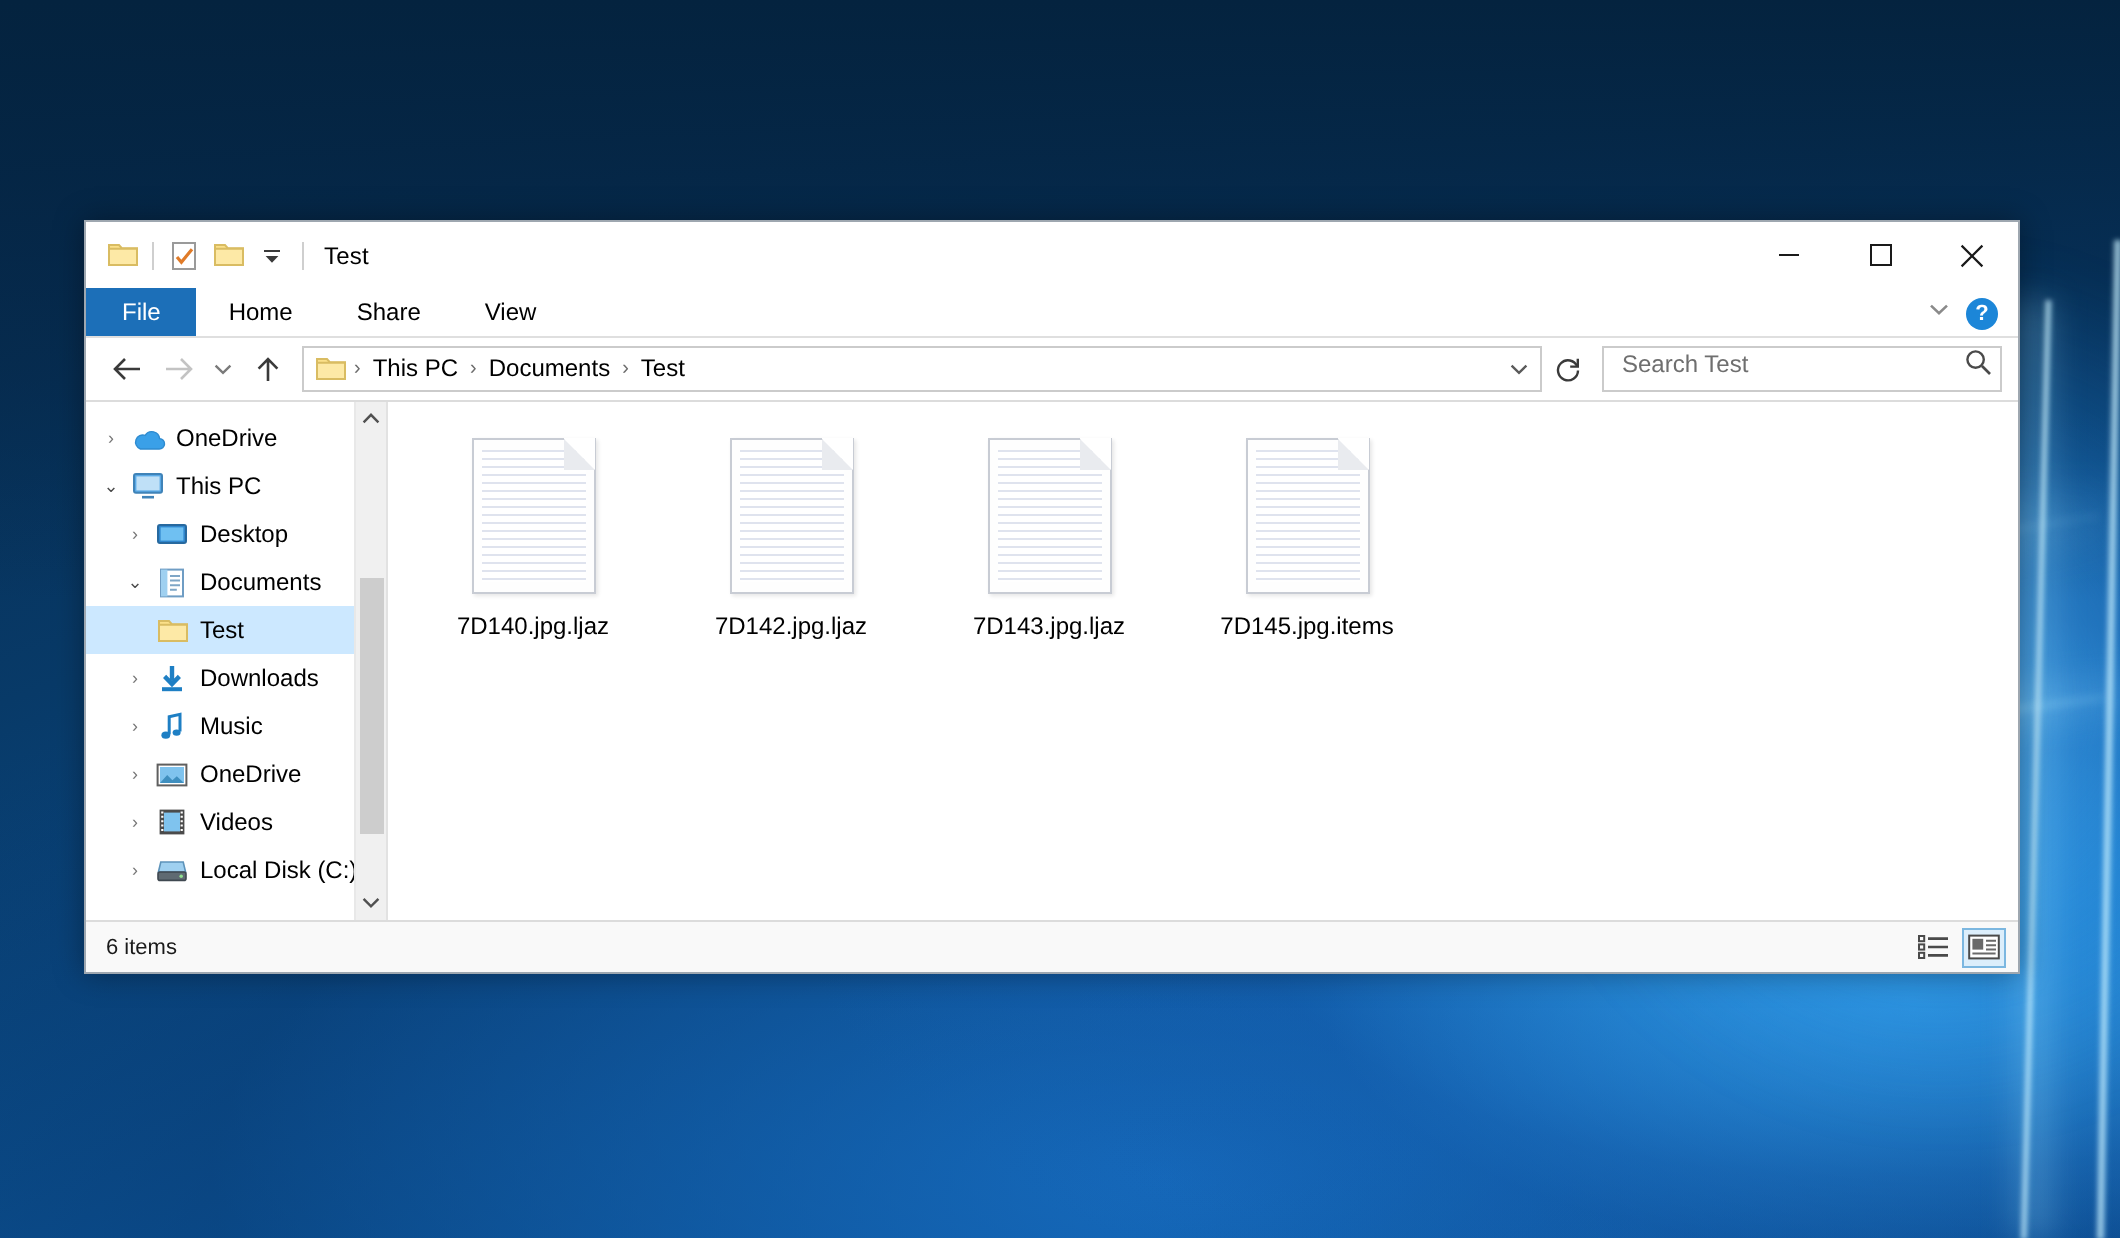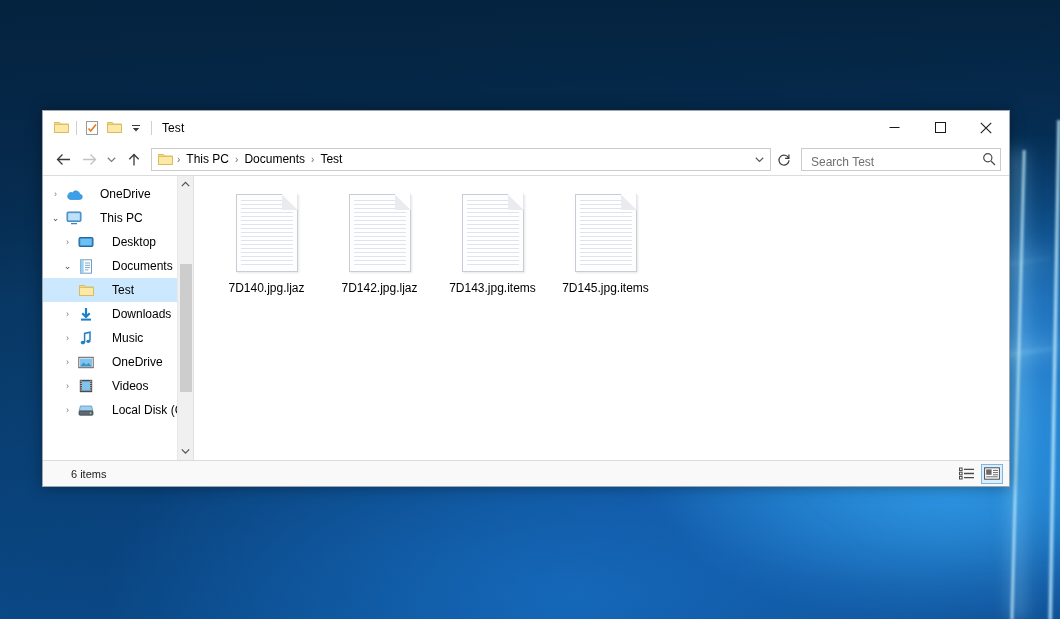--- a/index.html
+++ b/index.html
@@ -157,21 +157,21 @@
   }
   .crumb-sep { color: #6d6d6d; font-size: 10px; padding: 0 1px; }
   .addr-chev { width: 18px; display:flex; align-items:center; justify-content:center; color:#4a4a4a; }
   .refreshbtn {
     width: 22px; height: 23px; display:flex; align-items:center; justify-content:center;
     border: 1px solid transparent; color:#333;
   }
   .searchbox {
     width: 200px; height: 23px; margin-left: 4px;
     border: 1px solid #cbcbcb; background: #fff;
-    display: flex; align-items: flex-end; padding: 0 4px 0 7px;
+    display: flex; align-items: flex-start; padding: 0 4px 0 7px;
   }
   .searchbox input {
     border: 0; outline: 0; flex: 1 1 auto;
     font-size: 12px; font-family: "Liberation Sans", sans-serif;
     color: #000; background: transparent;
   }
   .searchbox input::placeholder { color: #6f6f6f; }
 
   
   .body {
@@ -194,21 +194,21 @@
   .trow.selected { background: #cce8ff; }
   .chev {
     width: 17px; flex: 0 0 17px; display:flex; align-items:center; justify-content:center;
     color: #767676; font-size: 9px;
   }
   .chev.open { color: #4a4a4a; }
   .ticon {
     width: 20px; flex: 0 0 20px; display:flex; align-items:center; justify-content:center;
     margin-right: 3px;
   }
-  .tlabel { padding-left: 1px; margin-left: 12px; }
+  .tlabel { padding-left: 1px; }
   .indent1 { padding-left: 16px; }
   .indent2 { padding-left: 33px; }
 
   
   .navscroll {
     position: absolute; right: 0; top: 0; width: 16px; height: 100%;
     background: #f0f0f0; border-left: 1px solid #e8e8e8;
   }
   .sb-arrow {
     height: 17px; display:flex; align-items:center; justify-content:center;
@@ -220,21 +220,21 @@
     top: 88px; height: 128px; background: #cdcdcd;
   }
 
   .pane-split { width: 1px; background: #e2e2e2; }
 
   
   .content {
     flex: 1 1 auto; background: #fff; position: relative;
     padding: 14px 0 0 16px;
   }
-  .filegrid { display: flex; flex-wrap: wrap; gap: 0px; }
+  .filegrid { display: flex; flex-wrap: wrap; gap: 16px; }
   .filecell {
     width: 113px; height: 122px;
     display: flex; flex-direction: column; align-items: center;
     padding-top: 4px;
   }
   .fileicon {
     width: 62px; height: 78px; position: relative;
   }
   .page {
     position: absolute; inset: 0;
@@ -267,21 +267,21 @@
     margin-top: 9px; font-size: 12px; color: #000;
     text-align: center; line-height: 15px;
   }
 
   
   .statusbar {
     height: 26px; flex: 0 0 auto;
     border-top: 1px solid #dcdcdc;
     background: #f9f9f9;
     display: flex; align-items: center; justify-content: space-between;
-    padding: 0 6px 0 28px;
+    padding: 0 6px 0 10px;
     font-size: 11px; color: #1a1a1a;
   }
   .viewbtns { display: flex; align-items: center; gap: 3px; }
   .viewbtn {
     width: 22px; height: 20px;
     display: flex; align-items: center; justify-content: center;
     border: 1px solid transparent;
   }
   .viewbtn.active { border-color: #7cb7e0; background: #dceefb; }
 </style>
@@ -346,20 +346,34 @@
             </svg>
         </div>
         <div class="wc close">
           <svg width="12" height="12" viewBox="0 0 12 12">
               <path d="M0.8 0.8l10.4 10.4M11.2 0.8L0.8 11.2" stroke="#1a1a1a" stroke-width="1.1"></path>
             </svg>
         </div>
       </div>
     </div>
 
+    <div class="ribbon">
+      <div class="rtab file">File</div>
+      <div class="rtab">Home</div>
+      <div class="rtab">Share</div>
+      <div class="rtab">View</div>
+      <div class="ribbon-right">
+        <div>
+          <svg width="13" height="13" viewBox="0 0 13 13">
+              <path d="M2.5 4.8L6.5 8.6 10.5 4.8" fill="none" stroke="#8a8a8a" stroke-width="1.3"></path>
+            </svg>
+        </div>
+        <div class="help-dot">?</div>
+      </div>
+    </div>
 
     <div class="addrrow">
       <div class="navbtn">
         <svg width="15" height="13" viewBox="0 0 15 13">
             <path d="M6.5 1.5L1.5 6.5l5 5M1.8 6.5H14" fill="none" stroke="#3a3a3a" stroke-width="1.3"></path>
           </svg>
       </div>
       <div class="navbtn dim">
         <svg width="15" height="13" viewBox="0 0 15 13">
             <path d="M8.5 1.5l5 5-5 5M13.2 6.5H1" fill="none" stroke="#c3c3c3" stroke-width="1.3"></path>
@@ -581,21 +595,21 @@
           </div>
 
           <div class="filecell">
             <div class="fileicon">
               <div class="page">
                   <div class="lines"></div>
                 </div>
               <div class="fold-mask"></div>
               <div class="fold-tri"></div>
             </div>
-            <div class="filename">7D143.jpg.items</div>
+            <div class="filename">7D143.jpg.ljaz</div>
           </div>
 
 
           <div class="filecell">
             <div class="fileicon">
               <div class="page">
                   <div class="lines"></div>
                 </div>
               <div class="fold-mask"></div>
               <div class="fold-tri"></div>

